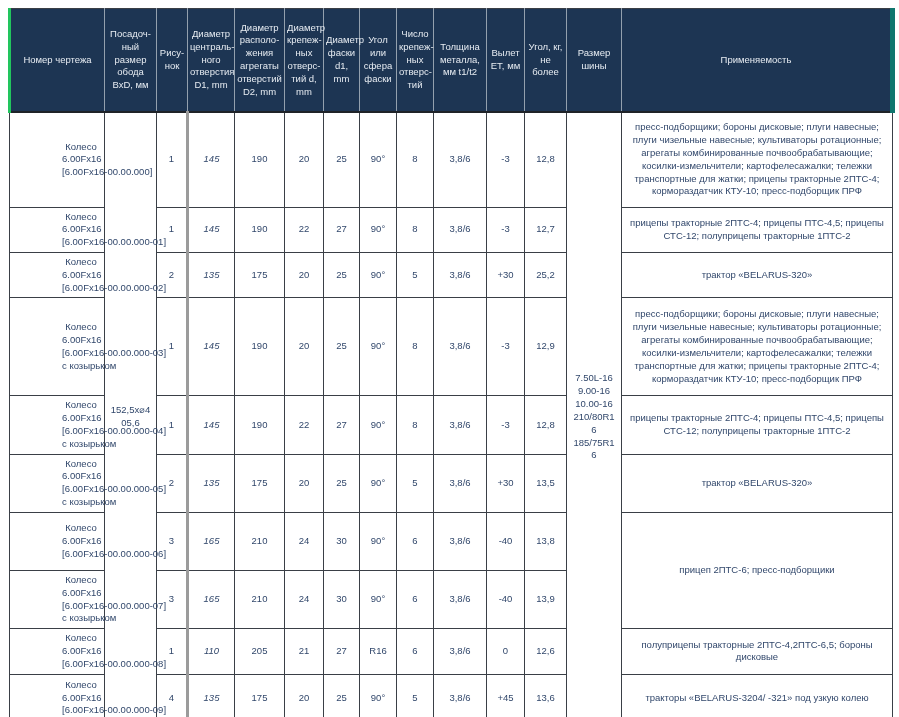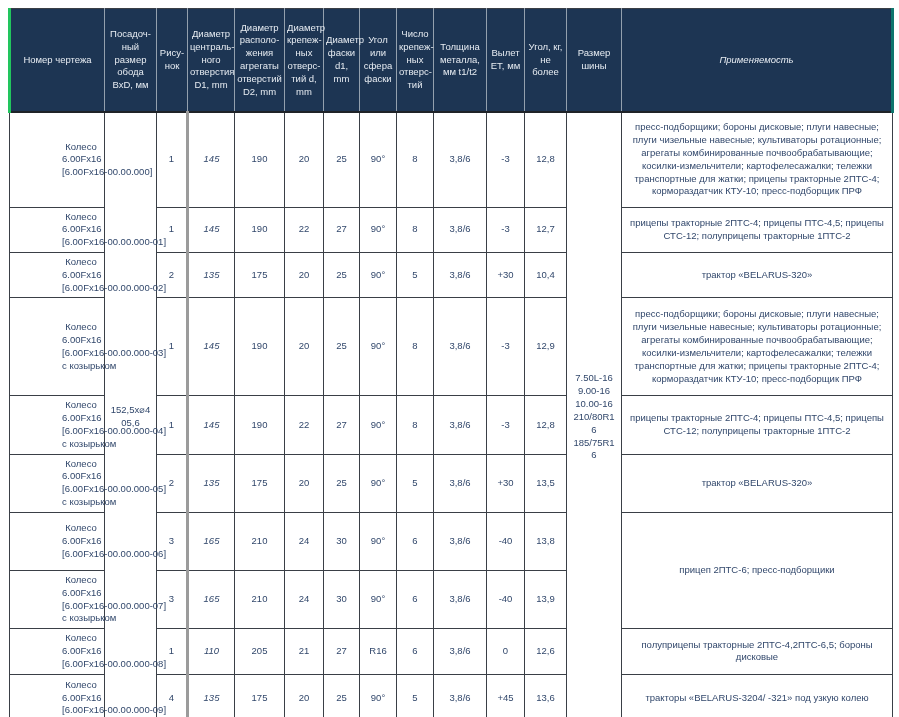--- a/index.html
+++ b/index.html
@@ -25,21 +25,21 @@
     line-height:1.35;
     text-align:center;
     vertical-align:middle;
     padding:3px 2px;
     border-left:1px solid #93a0ad;
     border-right:1px solid #93a0ad;
     border-bottom:2px solid #1f2328;
     height:96px;
   }
   table.spec th:first-child{border-left:3px solid #22c55e;}
-  table.spec th:last-child{border-right:3px solid #0f766e;font-style:italic;}
+  table.spec th:last-child{border-right:5px solid #0f766e;}
   table.spec td{
     border:1px solid #3a3f46;
     color:#31476b;
     font-size:9.5px;
     line-height:1.35;
     text-align:center;
     vertical-align:middle;
     padding:3px 4px;
     background:#ffffff;
     word-wrap:break-word;
@@ -140,21 +140,21 @@
       </td>
       <td>2</td>
       <td class="gdiv">135</td>
       <td>175</td>
       <td>20</td>
       <td>25</td>
       <td>90°</td>
       <td>5</td>
       <td>3,8/6</td>
       <td>+30</td>
-      <td>10,4</td>
+      <td>25,2</td>
       <td class="app">трактор «BELARUS-320»</td>
     </tr>
     <tr style="height:98px">
       <td class="nm">
         <div>Колесо</div>
         <div>6.00Fx16</div>
         <div>[6.00Fx16-00.00.000-03]</div>
         <div>с козырьком</div>
       </td>
       <td>1</td>

